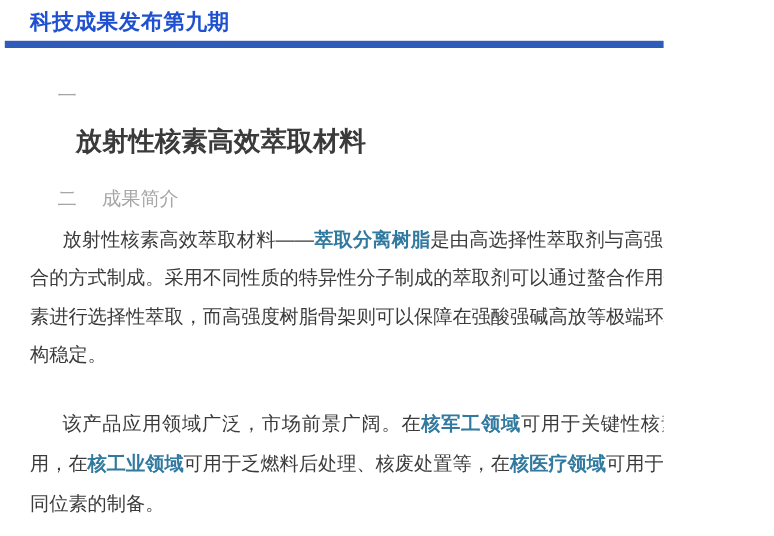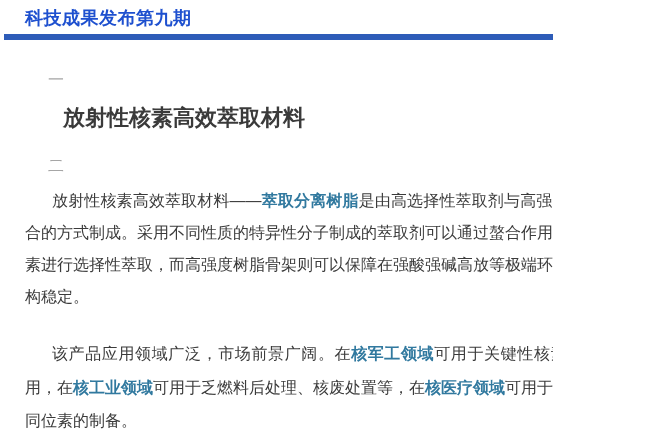--- a/index.html
+++ b/index.html
@@ -84,19 +84,20 @@
   <div class="divider"></div>
 
   <div class="section-head first">
     <span>一</span>
   </div>
 
   <div class="achievement-name">放射性核素高效萃取材料</div>
 
   <div class="section-head second">
     <span>二</span>
+    <span>成果简介</span>
   </div>
 
   <p class="body-para p1"><span>放射性核素高效萃取材料——</span><span class="term">萃取分离树脂</span><span>是由高选择性萃取剂与高强度骨架相结合的方式制成。采用不同性质的特异性分子制成的萃取剂可以通过螯合作用针对不同元素进行选择性萃取，而高强度树脂骨架则可以保障在强酸强碱高放等极端环境下依然结构稳定。</span></p>
 
   <p class="body-para p2"><span>该产品应用领域广泛，市场前景广阔。在</span><span class="term">核军工领域</span><span>可用于关键性核素的回收利用，在</span><span class="term">核工业领域</span><span>可用于乏燃料后处理、核废处置等，在</span><span class="term">核医疗领域</span><span>可用于医用放射性同位素的制备。</span></p>
 
 </div>
 
 </body></html>

